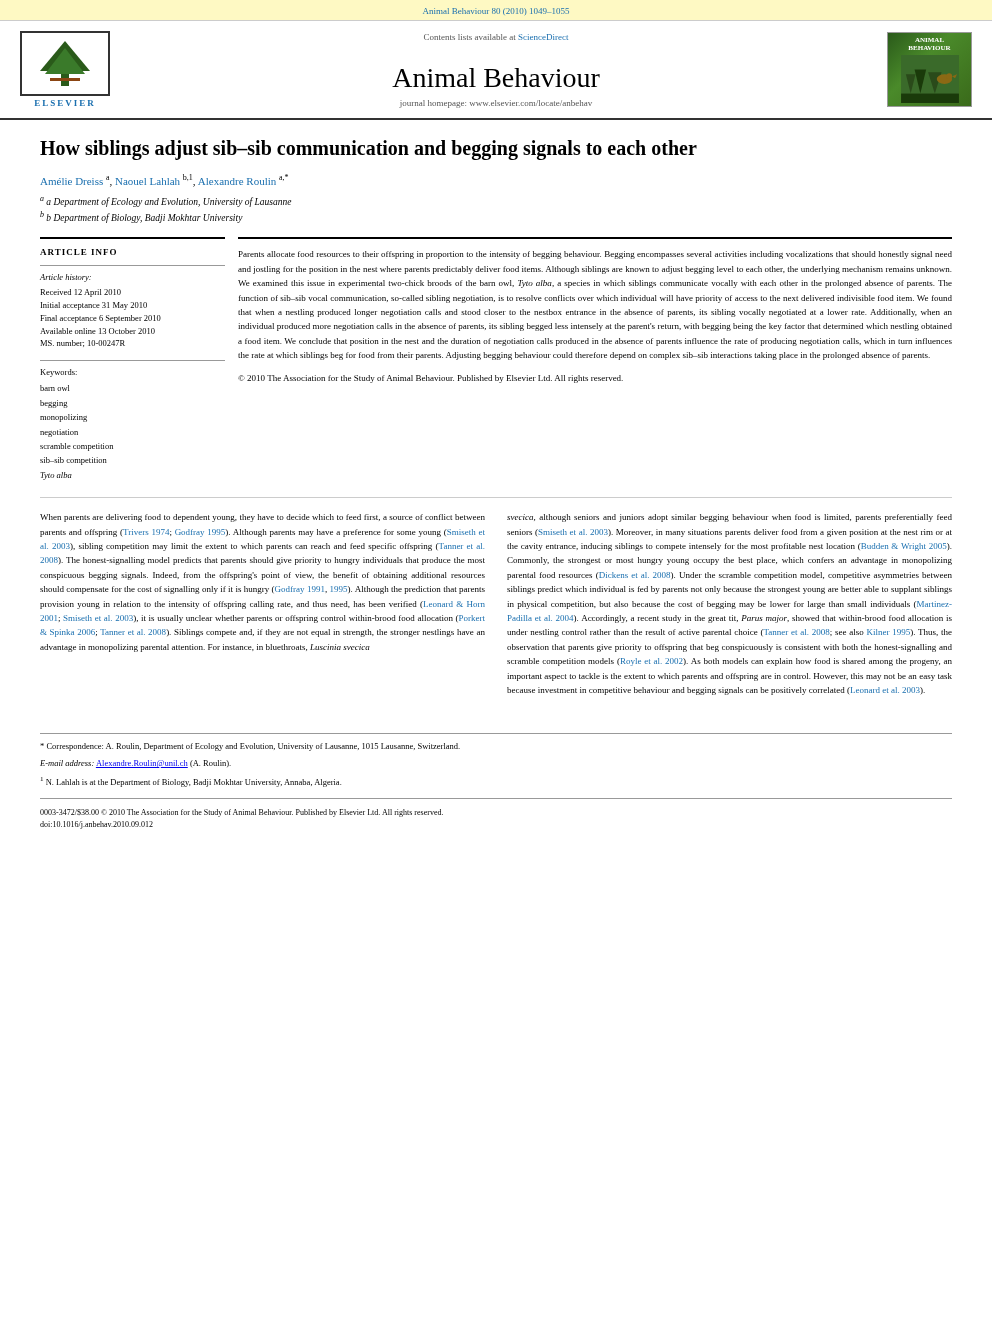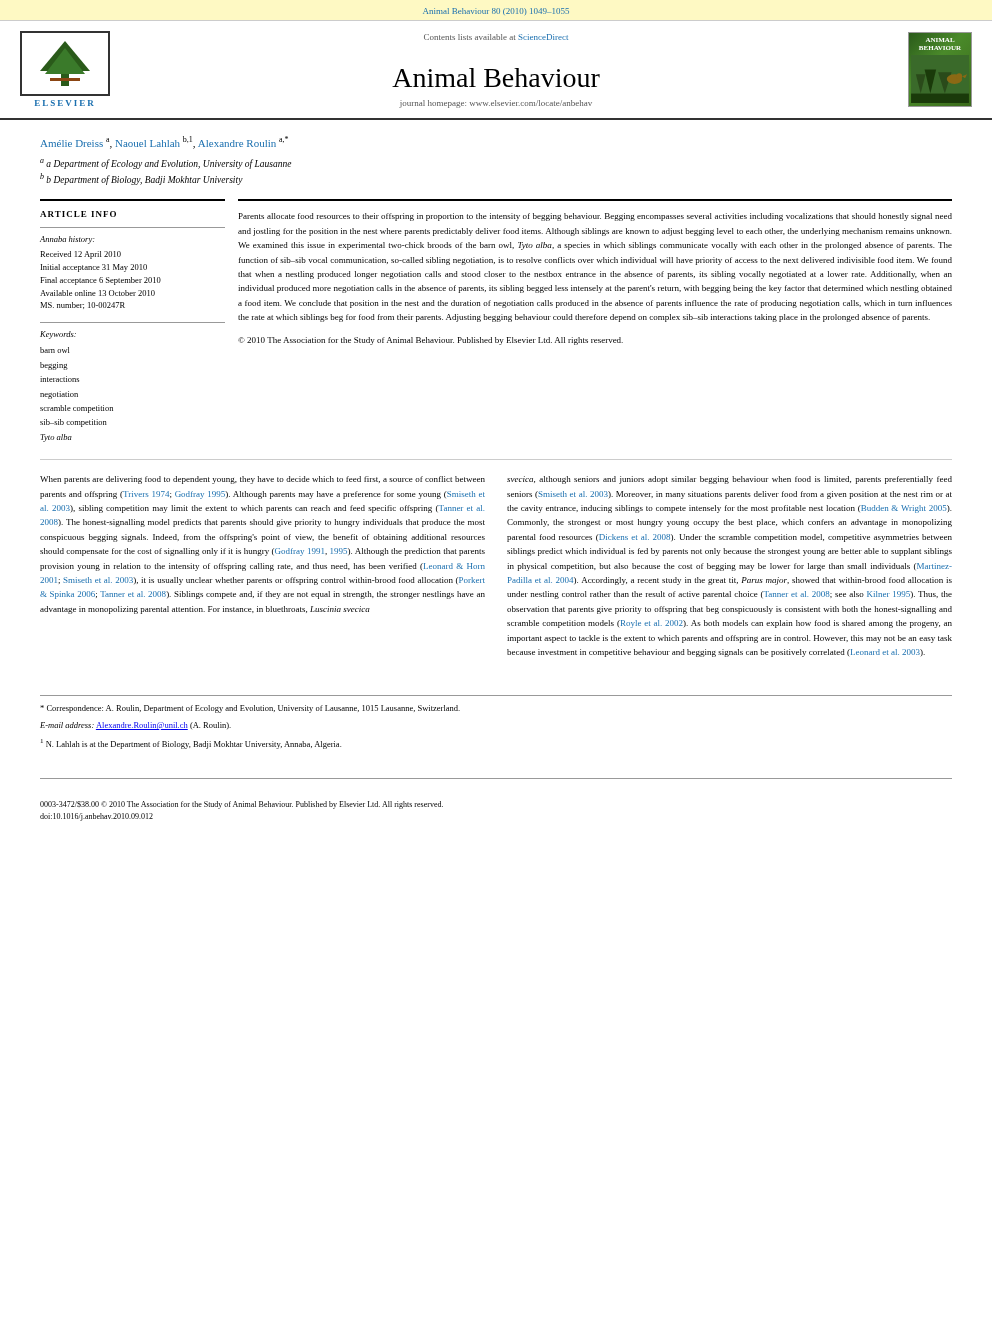--- a/index.html
+++ b/index.html
@@ -93,21 +93,21 @@
       color: #555;
       margin-top: 2px;
     }
     .header-right {
       width: 160px;
       display: flex;
       align-items: center;
       justify-content: flex-end;
     }
     .animal-behaviour-logo {
-      width: 64px;
+      width: 85px;
       height: 75px;
       border: 1px solid #999;
       background: linear-gradient(135deg, #2a5a1a 0%, #4a8a2a 40%, #3a6a1a 100%);
       display: flex;
       flex-direction: column;
       align-items: center;
       justify-content: flex-start;
       overflow: hidden;
       padding: 3px;
     }
@@ -185,21 +185,20 @@
       font-size: 8.5px;
       line-height: 1.5;
       color: #000;
     }
     .keywords-section {
       border-top: 1px solid #999;
       padding-top: 6px;
     }
     .keywords-section h4 {
       font-size: 8.5px;
-      font-style: italic;
       font-weight: normal;
       margin-bottom: 4px;
     }
     .keywords-section p {
       font-size: 8.5px;
       line-height: 1.7;
     }
     .abstract-col {
       flex: 1;
       border-top: 2px solid #000;
@@ -244,22 +243,22 @@
       border-top: 1px solid #999;
       padding-top: 6px;
     }
     .footer-notes p {
       font-size: 8.5px;
       line-height: 1.5;
       margin-bottom: 4px;
     }
     .footer-bottom {
       border-top: 1px solid #999;
-      padding-top: 20px;
-      margin-top: 28px;
+      padding-top: 8px;
+      margin-top: 10px;
     }
     .footer-bottom p {
       font-size: 8px;
       line-height: 1.5;
     }
   </style>
 </head>
 <body>
 
 <div class="page-wrapper">
@@ -315,52 +314,53 @@
           <polygon points="53,22 58,20 56,24" fill="#8B6914"></polygon>
 
           <rect x="0" y="40" width="60" height="10" fill="#1a3a0a"></rect>
         </svg>
       </div>
     </div>
   </div>
 
   <div class="article-content">
 
+    <div class="article-title">How siblings adjust sib–sib communication and begging signals to each other</div>
 
     <div class="authors">
       <span class="author-link">Amélie Dreiss</span>
       <sup>a</sup>,
       <span class="author-link">Naouel Lahlah</span>
       <sup>b,1</sup>,
       <span class="author-link">Alexandre Roulin</span>
       <sup>a,*</sup>
     </div>
 
     <div class="affiliations">
       <div><sup>a</sup> <span>a Department of Ecology and Evolution, University of Lausanne</span></div>
       <div><sup>b</sup> <span>b Department of Biology, Badji Mokhtar University</span></div>
     </div>
 
     <div class="two-col">
 
       <div class="article-info-col">
         <h3>ARTICLE INFO</h3>
         <div class="article-info-section">
-          <h4>Annaba history:</h4>
+          <h4>Article history:</h4>
           <p>Received 12 April 2010</p>
           <p>Initial acceptance 31 May 2010</p>
           <p>Final acceptance 6 September 2010</p>
           <p>Available online 13 October 2010</p>
           <p>MS. number; 10-00247R</p>
         </div>
         <div class="keywords-section">
           <h4>Keywords:</h4>
           <p>barn owl</p>
           <p>begging</p>
-          <p>interactions</p>
+          <p>monopolizing</p>
           <p>negotiation</p>
           <p>scramble competition</p>
           <p>sib–sib competition</p>
           <p><em>Tyto alba</em></p>
         </div>
       </div>
 
       <div class="abstract-col">
         <p>Parents allocate food resources to their offspring in proportion to the intensity of begging behaviour. Begging encompasses several activities including vocalizations that should honestly signal need and jostling for the position in the nest where parents predictably deliver food items. Although siblings are known to adjust begging level to each other, the underlying mechanism remains unknown. We examined this issue in experimental two-chick broods of the barn owl, <em>Tyto alba</em>, a species in which siblings communicate vocally with each other in the prolonged absence of parents. The function of sib–sib vocal communication, so-called sibling negotiation, is to resolve conflicts over which individual will have priority of access to the next delivered indivisible food item. We found that when a nestling produced longer negotiation calls and stood closer to the nestbox entrance in the absence of parents, its sibling vocally negotiated at a lower rate. Additionally, when an individual produced more negotiation calls in the absence of parents, its sibling begged less intensely at the parent's return, with begging being the key factor that determined which nestling obtained a food item. We conclude that position in the nest and the duration of negotiation calls produced in the absence of parents influence the rate of producing negotiation calls, which in turn influences the rate at which siblings beg for food from their parents. Adjusting begging behaviour could therefore depend on complex sib–sib interactions taking place in the prolonged absence of parents.</p>
         <p class="copyright-line">© 2010 The Association for the Study of Animal Behaviour. Published by Elsevier Ltd. All rights reserved.</p>

